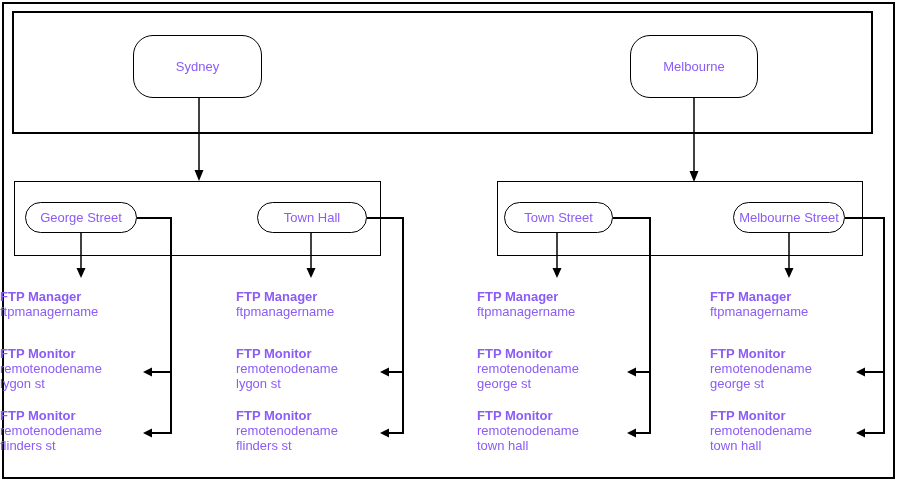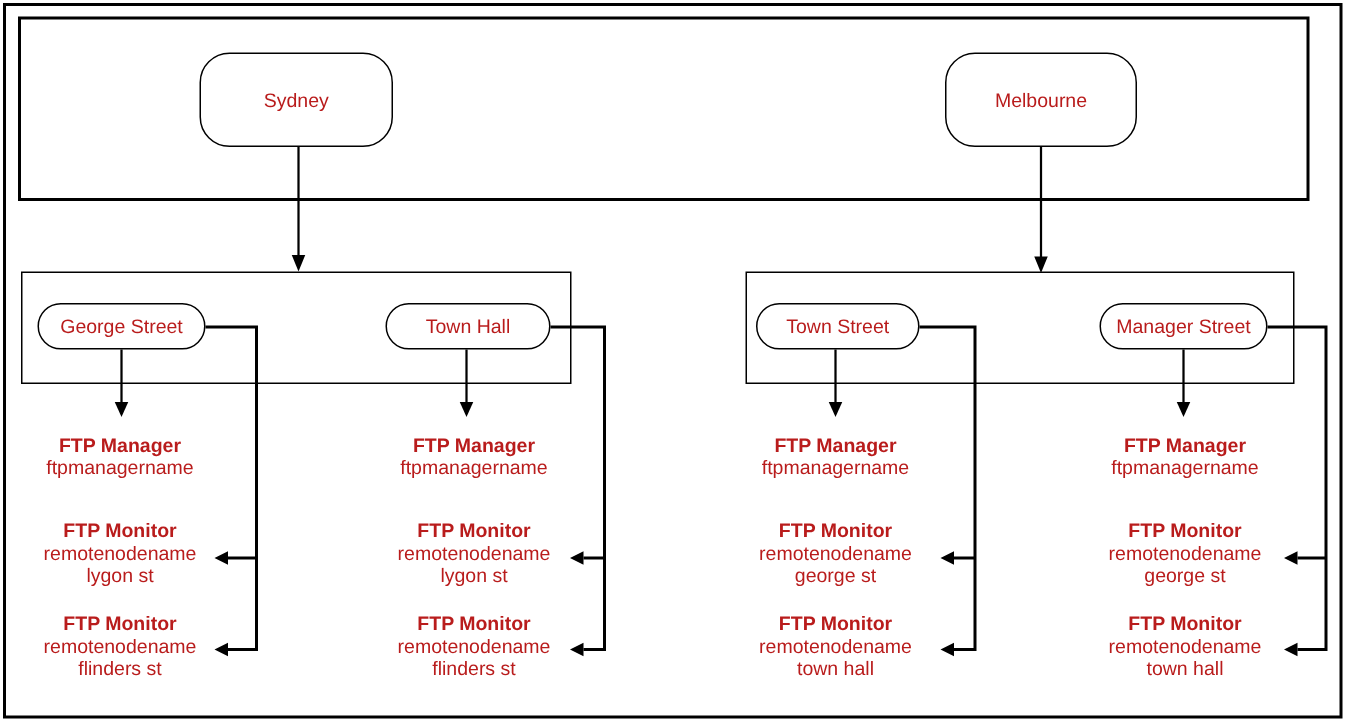--- a/index.html
+++ b/index.html
@@ -1,31 +1,31 @@
 <!DOCTYPE html>
 <html><head>
 <meta charset="utf-8">
 <style>
   html,body{margin:0;padding:0;background:#fff;}
   .canvas{
     position:relative;width:898px;height:482px;background:#ffffff;
-    font-family:"Liberation Sans",sans-serif;color:#b91c1c;overflow:hidden;
+    font-family:"Liberation Sans",sans-serif;color:#8b5cf6;overflow:hidden;
   }
   .wires{position:absolute;left:0;top:0;}
   .frame{position:absolute;box-sizing:border-box;border:2px solid #000;background:transparent;}
   .topbox{position:absolute;box-sizing:border-box;border:2px solid #000;background:transparent;}
   .gbox{position:absolute;box-sizing:border-box;border:1px solid #000;background:transparent;}
   .oval{
     position:absolute;box-sizing:border-box;border:1.5px solid #000;background:#fff;
     display:flex;align-items:center;justify-content:center;
     font-size:13px;white-space:nowrap;
   }
   .oval.big{border-radius:20px;}
   .oval.small{border-radius:16px;}
-  .tblock{position:absolute;width:160px;text-align:center;font-size:13px;line-height:15px;white-space:nowrap;}
+  .tblock{position:absolute;width:160px;font-size:13px;line-height:15px;white-space:nowrap;}
   .t-title{font-weight:bold;}
   .t-name{}
 </style>
 </head>
 <body>
 
 <div class="canvas">
 
   <svg class="wires" width="898" height="482" viewBox="0 0 898 482">
     <g stroke="#000" stroke-width="1.5" fill="none">
@@ -84,21 +84,21 @@
   <div class="oval big" style="left:630px;top:35px;width:128px;height:63px">
     <span>Melbourne</span>
   </div>
   <div class="oval small" style="left:257px;top:202px;width:110px;height:31px">
     <span>Town Hall</span>
   </div>
   <div class="oval small" style="left:504px;top:202px;width:109px;height:31px">
     <span>Town Street</span>
   </div>
   <div class="oval small" style="left:733px;top:202px;width:112px;height:31px">
-    <span>Manager Street</span>
+    <span>Melbourne Street</span>
   </div>
 
   <div class="tblock" style="left:0px;top:289px">
     <div class="t-title">FTP Manager</div>
     <div class="t-name">ftpmanagername</div>
   </div>
   <div class="tblock" style="left:0px;top:346px">
     <div class="t-title">FTP Monitor</div>
     <div class="t-name">remotenodename</div>
     <div class="t-name">lygon st</div>

